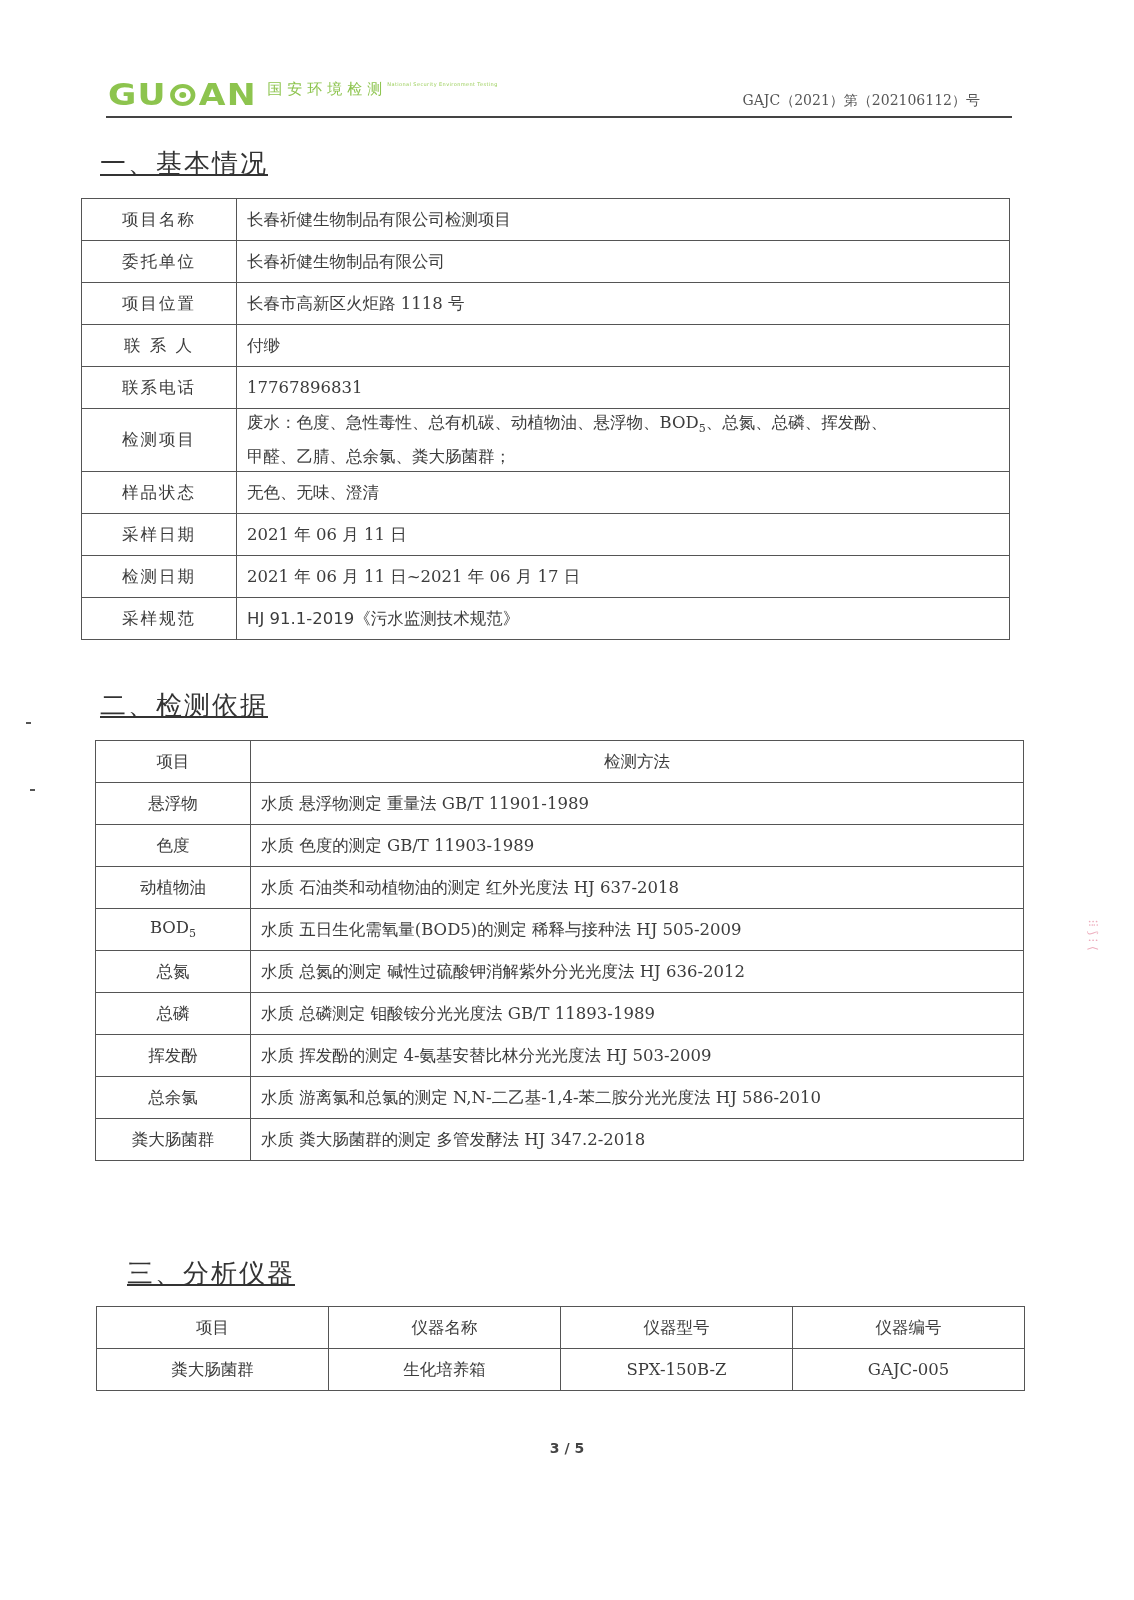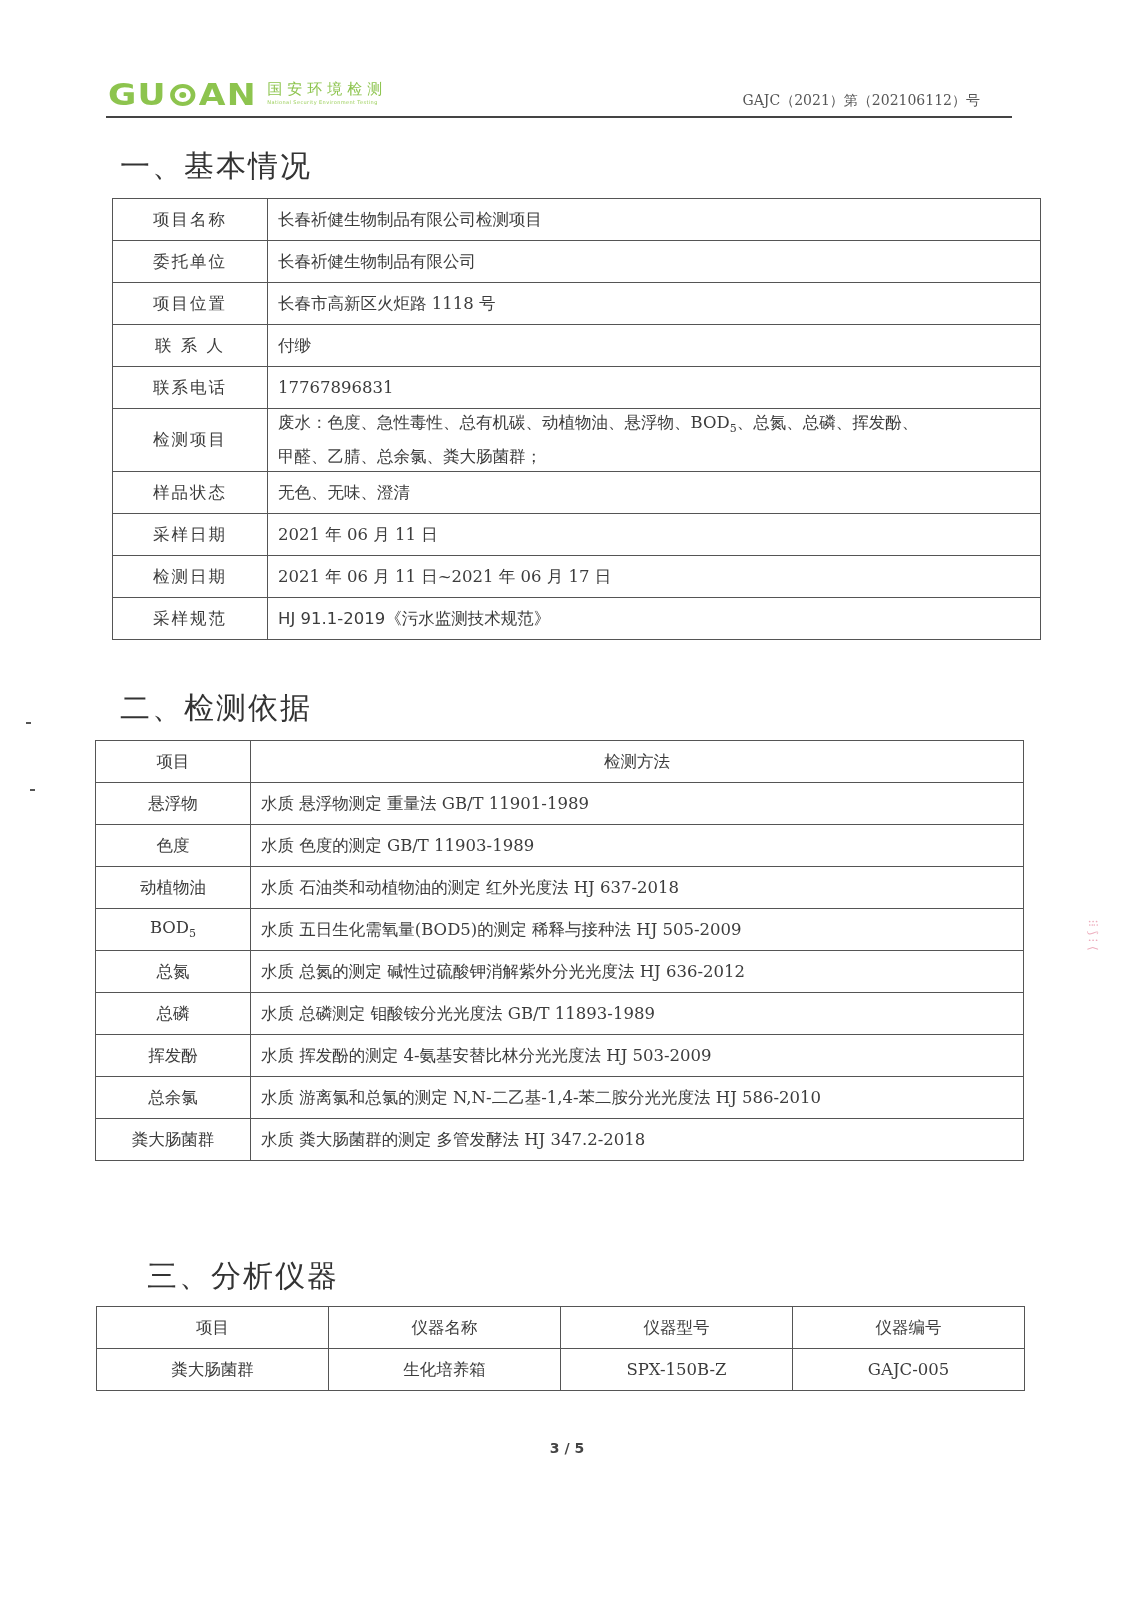--- a/index.html
+++ b/index.html
@@ -6,27 +6,27 @@
   body { width:1134px; height:1600px; position:relative; overflow:hidden;
          font-family:"DejaVu Serif","Liberation Serif",serif; color:#3a3a3a; }
   .header { position:absolute; left:106px; top:78px; width:906px; height:38px; border-bottom:2px solid #444; }
   .logo { position:absolute; left:2px; top:2px; display:flex; align-items:flex-start; }
   .logo-mark { font-family:"DejaVu Sans","Liberation Sans",sans-serif; font-weight:bold; font-size:30px;
                color:#8dc44e; letter-spacing:1px; line-height:30px; transform:scaleX(1.15); transform-origin:left;
                display:flex; align-items:center; }
   .logo-globe { display:inline-block; width:22px; height:22px; border:4px solid #8dc44e; border-radius:50%;
                 margin:0 3px; position:relative; box-sizing:border-box; }
   .logo-globe::after { content:""; position:absolute; left:4px; top:4px; width:6px; height:6px; border-radius:50%; background:#8dc44e; }
-  .logo-text { margin-left:30px; display:flex; flex-direction:column; }
+  .logo-text { margin-left:30px; display:flex; flex-direction:row; }
   .logo-cn { font-family:"DejaVu Sans","Liberation Sans",sans-serif; font-size:15px; color:#8dc44e; letter-spacing:5px; line-height:18px; }
   .logo-en { font-family:"DejaVu Sans","Liberation Sans",sans-serif; font-size:5px; color:#9ccf5c; letter-spacing:0.4px; line-height:8px; }
   .report-no { position:absolute; right:32px; top:14px; font-size:14px; color:#555; }
 
-  .section-title { position:absolute; left:120px; font-family:"DejaVu Sans","Liberation Sans",sans-serif;
-                   font-size:30px; color:#333; letter-spacing:2px; }
+  .section-title { position:absolute; left:100px; font-family:"DejaVu Sans","Liberation Sans",sans-serif;
+                   font-size:26px; color:#333; letter-spacing:2px;text-decoration:underline; }
 
   table { position:absolute; border-collapse:collapse; font-size:16.5px; color:#3c3c3c; }
   td { border:1.4px solid #555; padding:0 10px; height:42px; box-sizing:border-box; }
   .t1 td.k { width:155px; text-align:center; letter-spacing:2px; }
   .t1 td.v { text-align:left; }
   .t2 td.k { width:155px; text-align:center; }
   .t2 td.v { text-align:left; }
   .t3 td { text-align:center; width:232px; }
   .sans { font-family:"DejaVu Sans","Liberation Sans",sans-serif;margin-top:12px; }
   sub { font-size:11px; }
@@ -50,21 +50,21 @@
     <div class="logo-text">
       <span class="logo-cn">国安环境检测</span>
       <span class="logo-en">National Security Environment Testing</span>
     </div>
   </div>
   <div class="report-no">GAJC（2021）第（202106112）号</div>
 </div>
 
 <div class="section-title" style="top:146px;">一、基本情况</div>
 
-<table class="t1" style="left:112px; top:198px; width:929px;">
+<table class="t1" style="left:81px; top:198px; width:929px;">
   <tbody>
       <tr>
     <td class="k">项目名称</td>
     <td class="v">长春祈健生物制品有限公司检测项目</td>
   </tr>
   <tr>
     <td class="k">委托单位</td>
     <td class="v">长春祈健生物制品有限公司</td>
   </tr>
   <tr>

